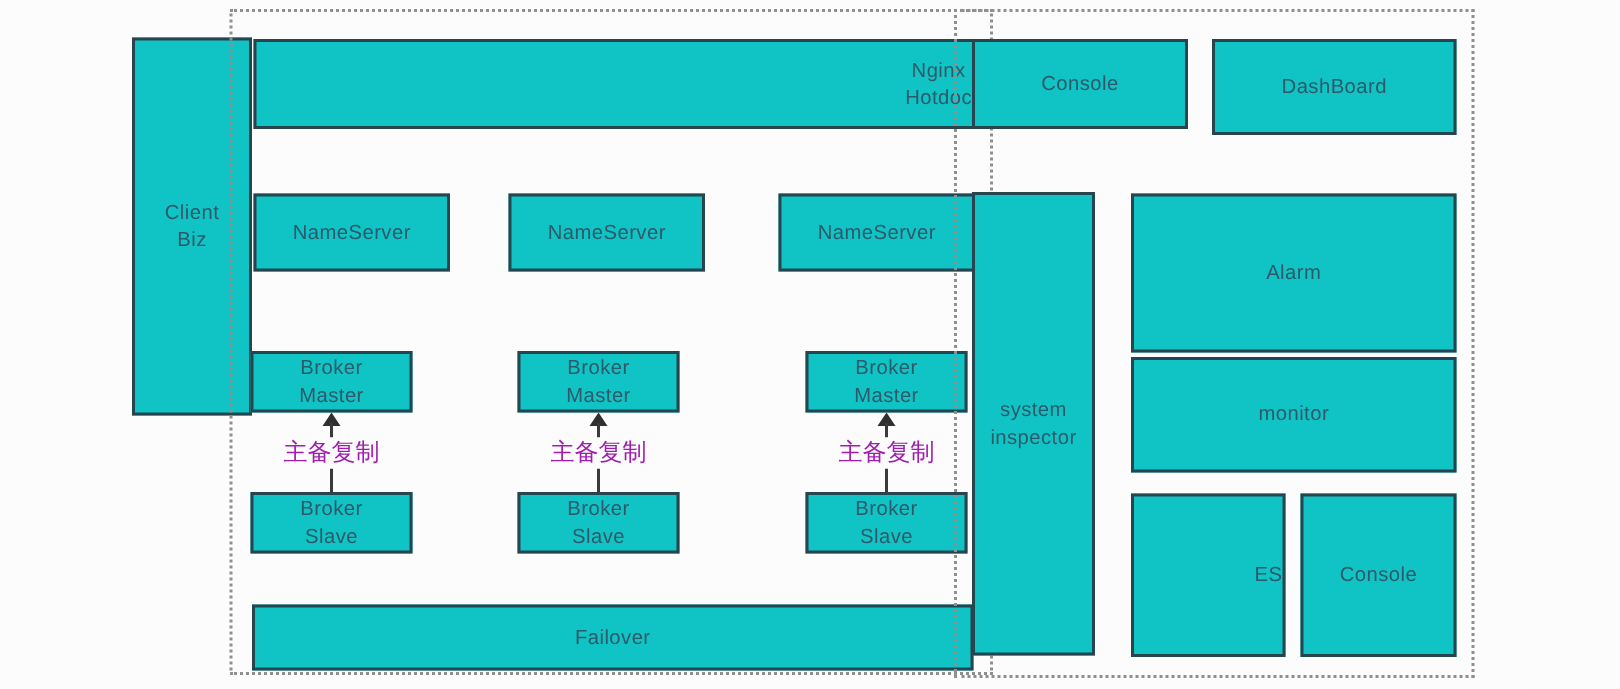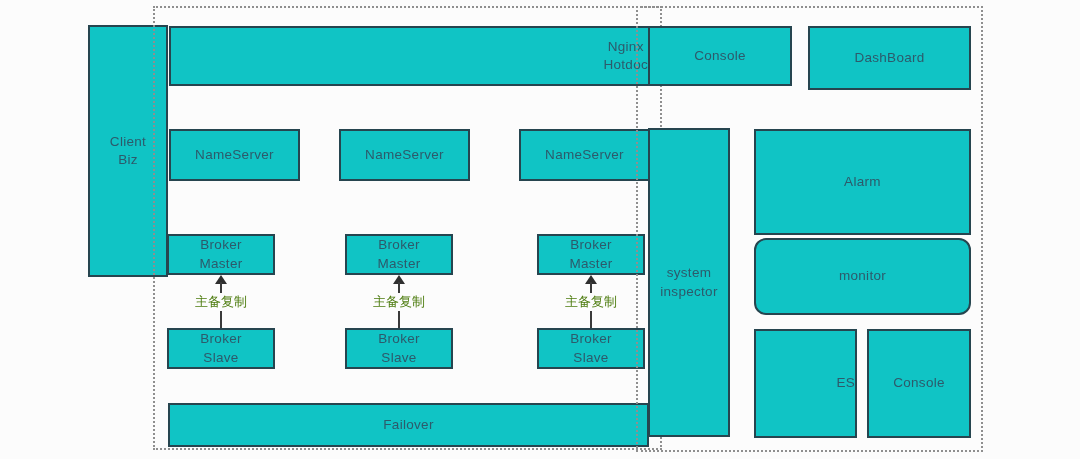--- a/index.html
+++ b/index.html
@@ -83,33 +83,33 @@
     border-right: 6px solid transparent;
     border-bottom: 9px solid #2f2f2f;
   }
   .rep-label {
     position: absolute;
     left: 50%;
     top: 50%;
     transform: translate(-50%, -50%);
     background: #fcfcfc;
     padding: 0 3px;
-    font-size: 13px;
-    color: #4d7c0f;
+    font-size: 16px;
+    color: #a21caf;
     white-space: nowrap;
     font-family: Liberation Mono, monospace;
     z-index: 2;
   }
   
   .right        { left: 636px; top: 6px;   width: 347px; height: 446px; }
   .console      { left: 10px;  top: 18px;  width: 144px; height: 60px; }
   .dashboard    { left: 170px; top: 18px;  width: 163px; height: 64px; }
   .sysinspector { left: 10px;  top: 120px; width: 82px;  height: 309px; }
   .alarm        { left: 116px; top: 121px; width: 217px; height: 106px; }
-  .monitor      { left: 116px; top: 230px; width: 217px; height: 77px; border-radius: 12px; }
+  .monitor      { left: 116px; top: 230px; width: 217px; height: 77px; }
   .es           { left: 116px; top: 321px; width: 103px; height: 109px; justify-content: flex-end; }
   .influxdb     { left: 229px; top: 321px; width: 104px; height: 109px; }
 </style>
 </head>
 <body>
 
 <div class="canvas">
 
   <div class="node client-biz">
     <span class="node-label">Client

